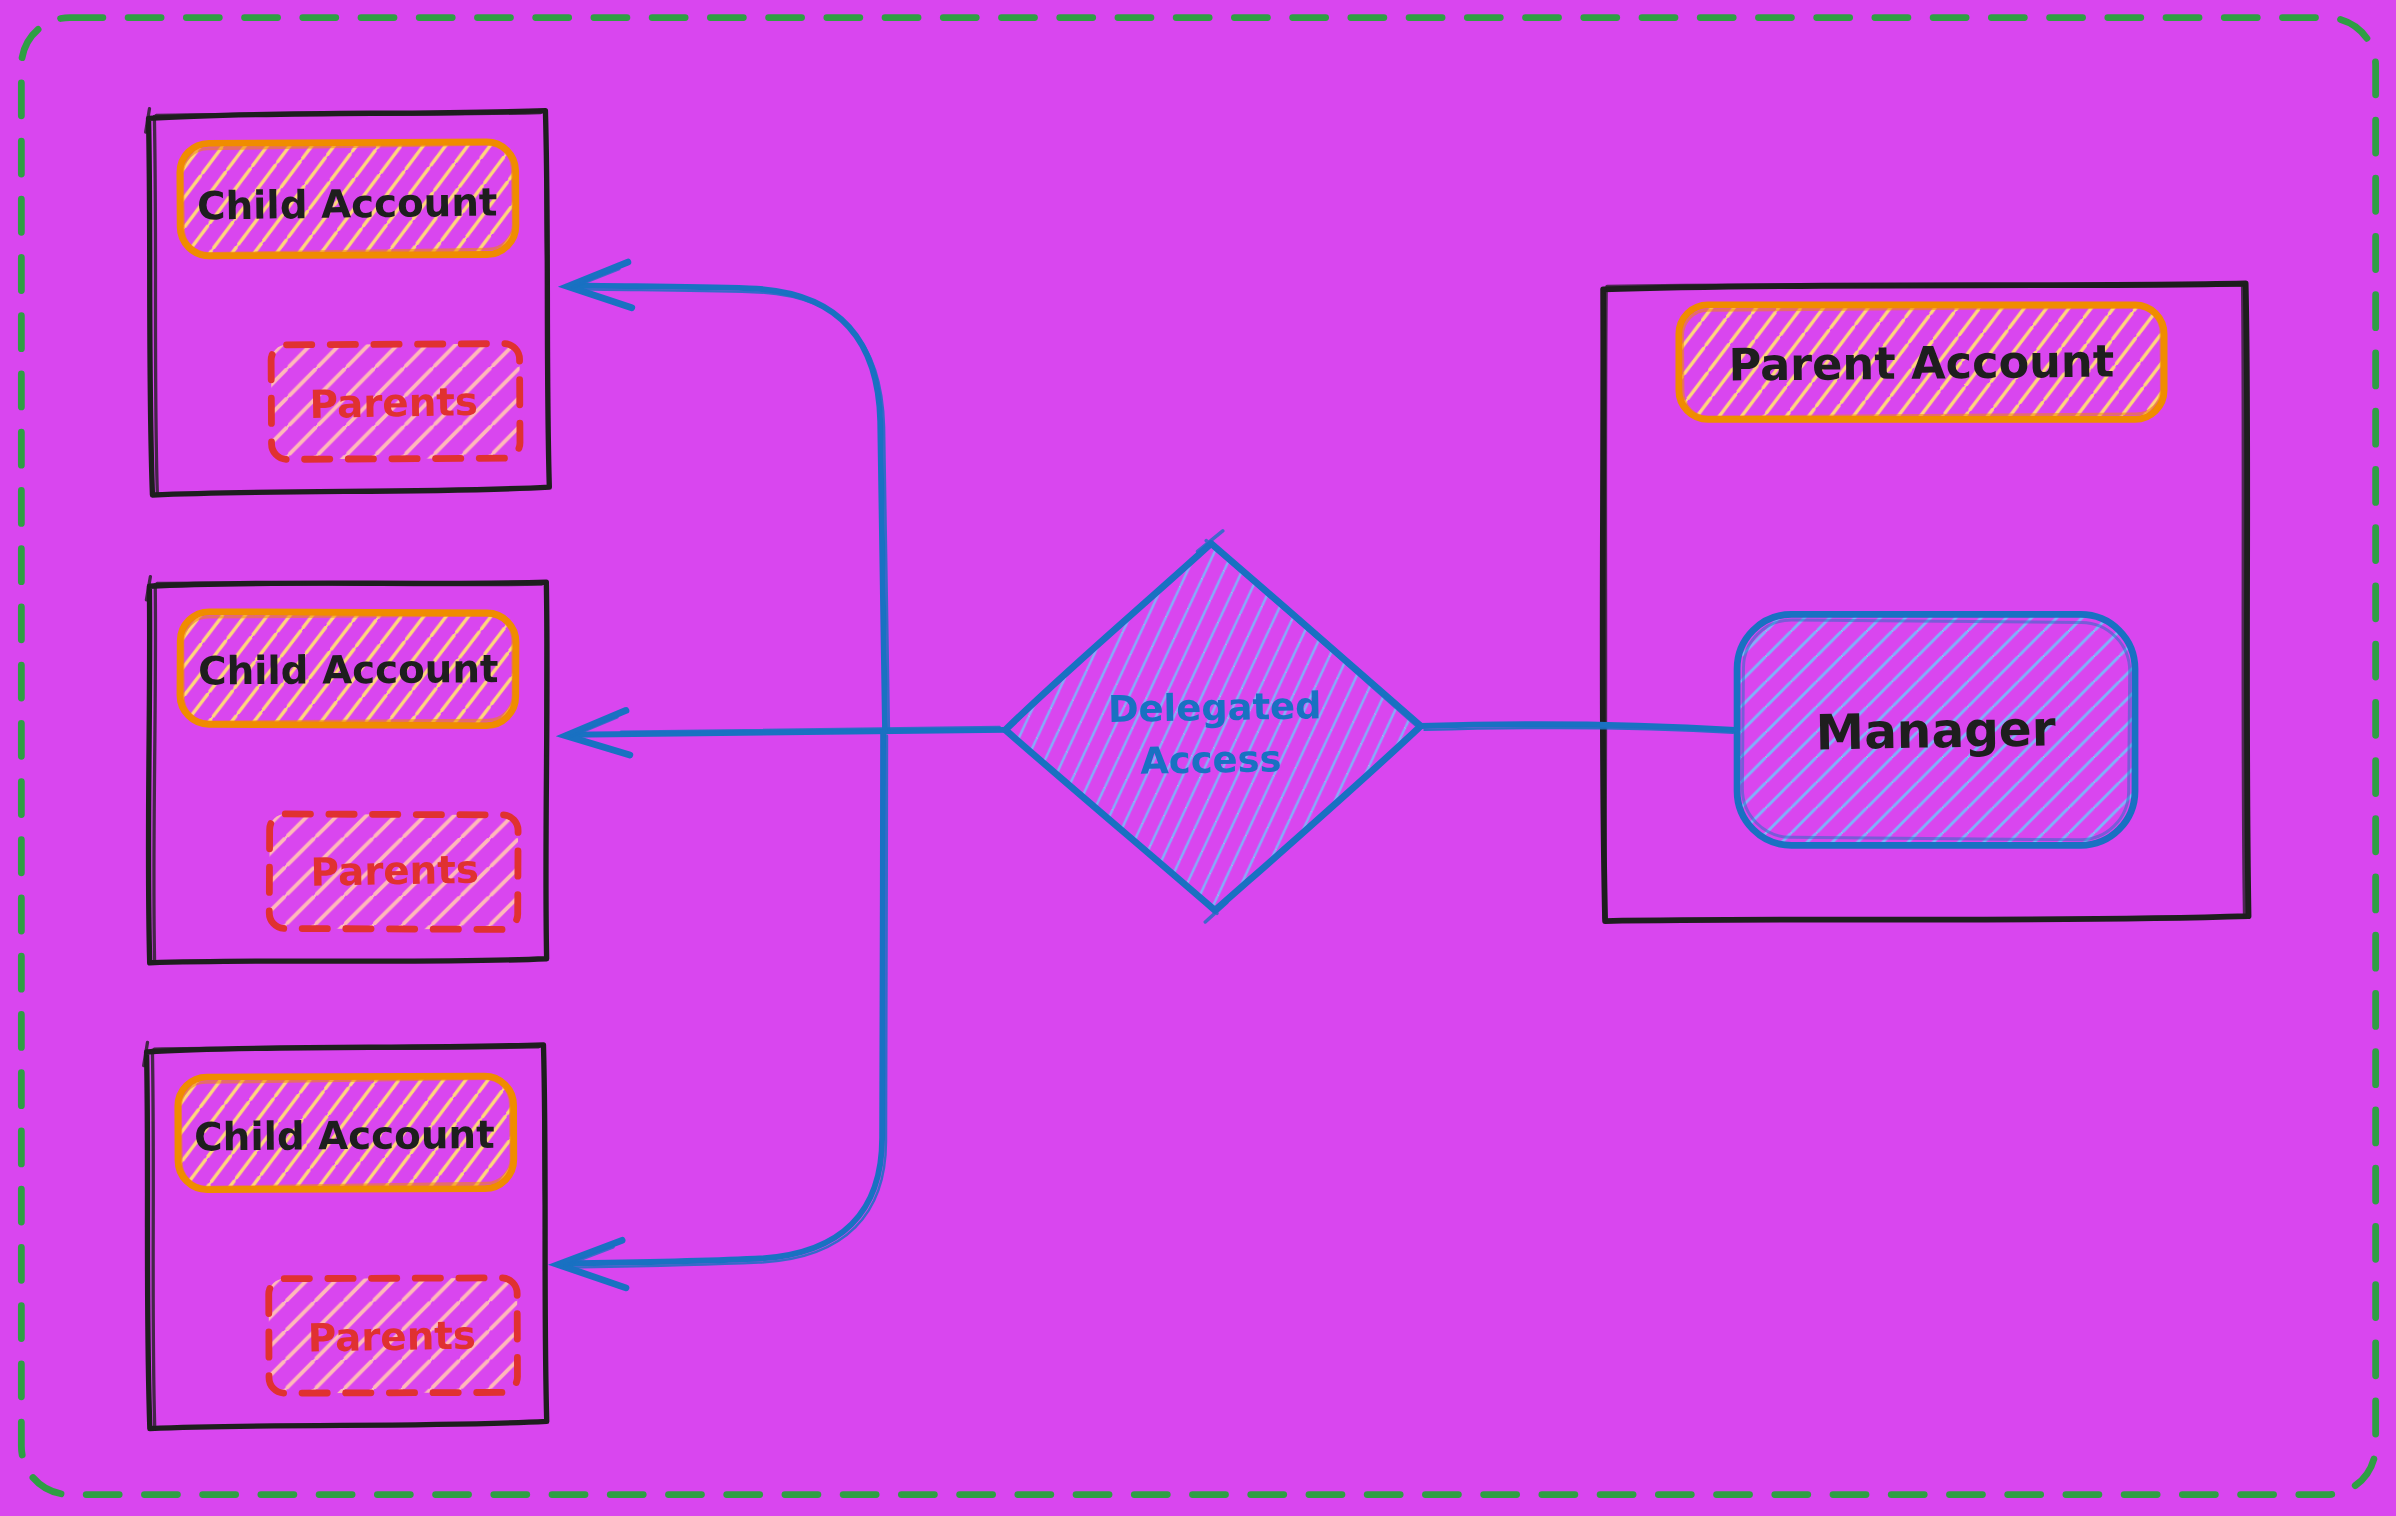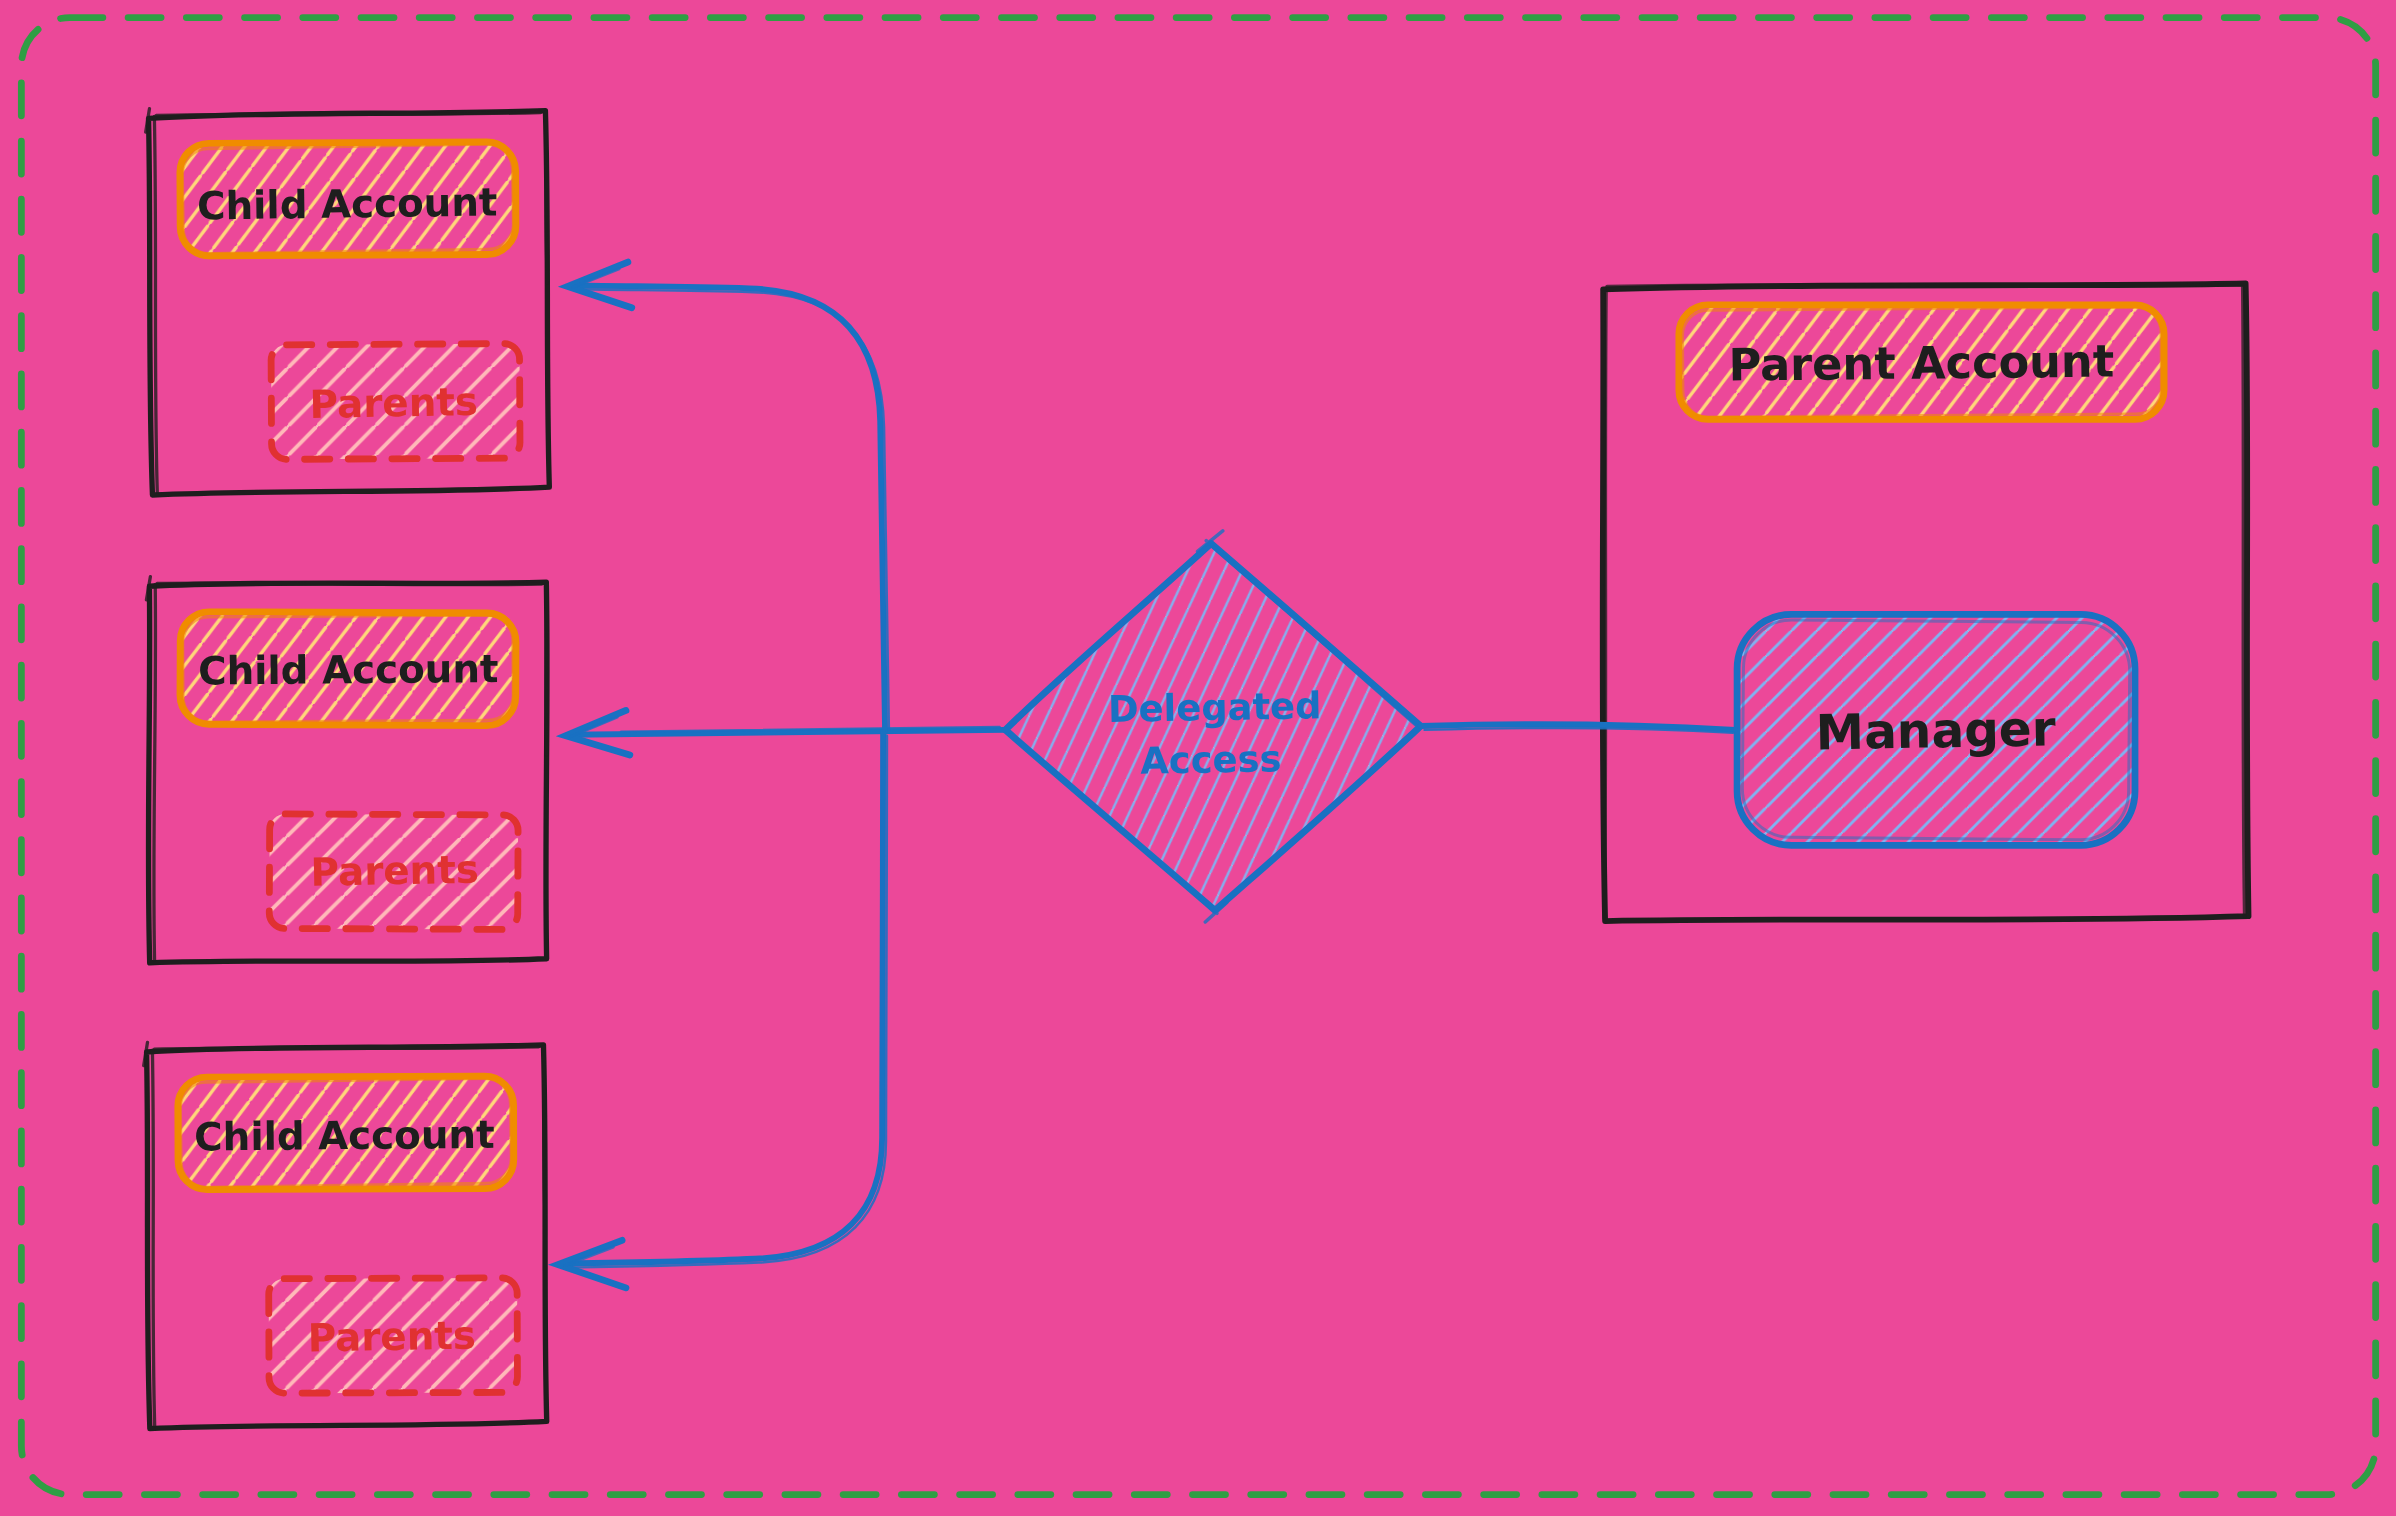--- a/index.html
+++ b/index.html
@@ -1,16 +1,16 @@
 <!DOCTYPE html>
 <html><head>
 <meta charset="utf-8">
 <style>
   html,body{margin:0;padding:0;background:#ffffff;}
-  .canvas{position:relative;width:2397px;height:1517px;background:#ec4899;overflow:hidden;}
+  .canvas{position:relative;width:2397px;height:1517px;background:#d946ef;overflow:hidden;}
   svg{position:absolute;inset:0;display:block;}
   .lbl{font-family:"DejaVu Sans","Liberation Sans",sans-serif;font-weight:600;}
   .lbl-black{fill:#1e1e1e;}
   .lbl-red{fill:#e03131;}
   .lbl-blue{fill:#1971c2;}
 </style>
 </head>
 <body>
 
 <div class="canvas">

